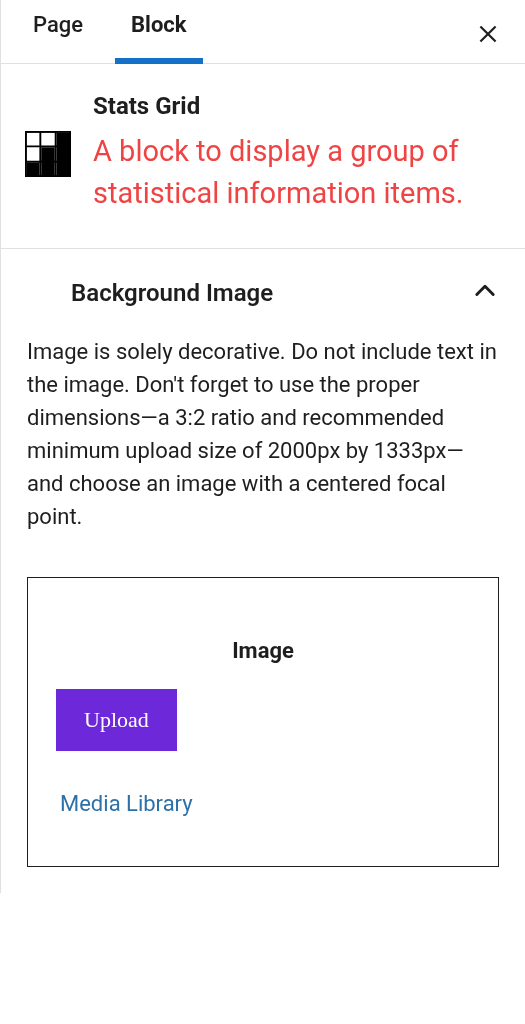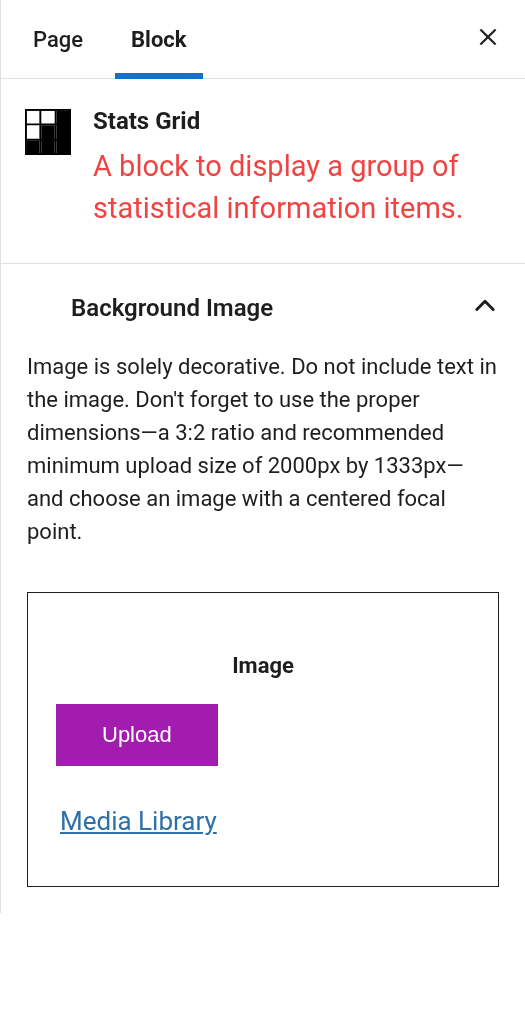--- a/index.html
+++ b/index.html
@@ -5,24 +5,24 @@
     * { box-sizing: border-box; margin: 0; padding: 0; }
     body {
       font-family: -apple-system, BlinkMacSystemFont, "Segoe UI", Roboto, sans-serif;
       background: #fff;
       width: 525px;
       color: #1e1e1e;
     }
     .panel { border-left: 1px solid #e0e0e0; }
     .tabs {
       display: flex;
-      align-items: center;
+      align-items: flex-end;
       border-bottom: 1px solid #e0e0e0;
       padding: 0 8px;
-      height: 79px;
+      height: 64px;
     }
     .tab {
       padding: 26px 24px;
       font-size: 22px;
       font-weight: 500;
       color: #1e1e1e;
       cursor: pointer;
       position: relative;
     }
     .tab.active {
@@ -45,20 +45,21 @@
       align-items: center;
       justify-content: center;
     }
     .close-btn svg { width: 26px; height: 26px; }
 
     .block-card {
       display: flex;
       padding: 28px 24px 34px 24px;
       gap: 22px;
       border-bottom: 1px solid #e0e0e0;
+      align-items: center;
     }
     .block-icon {
       flex: 0 0 46px;
       width: 46px;
       height: 46px;
       margin-top: 2px;
     }
     .block-meta { flex: 1; }
     .block-title {
       font-size: 24px;
@@ -101,36 +102,35 @@
     }
     .media-label {
       font-size: 22px;
       font-weight: 700;
       margin-bottom: 26px;
       margin-top: 22px;
       text-align: center;
     }
     .upload-btn {
       display: inline-block;
-      background: #a21caf;
+      background: #6d28d9;
       color: #fff;
       border: none;
       font-size: 22px;
-      padding: 18px 46px;
+      padding: 18px 28px;
       cursor: pointer;
-      font-family: Liberation Sans, sans-serif;
+      font-family: Liberation Serif, serif;
     }
     .media-link {
       display: inline-block;
       color: #2e71a8;
-      font-size: 26px;
+      font-size: 22px;
       margin-top: 40px;
       margin-left: 4px;
       cursor: pointer;
-      text-decoration: underline;
     }
   </style>
 </head>
 <body>
 
 <div class="panel">
 
   <div class="tabs">
     <div class="tab">
       <span>Page</span>

